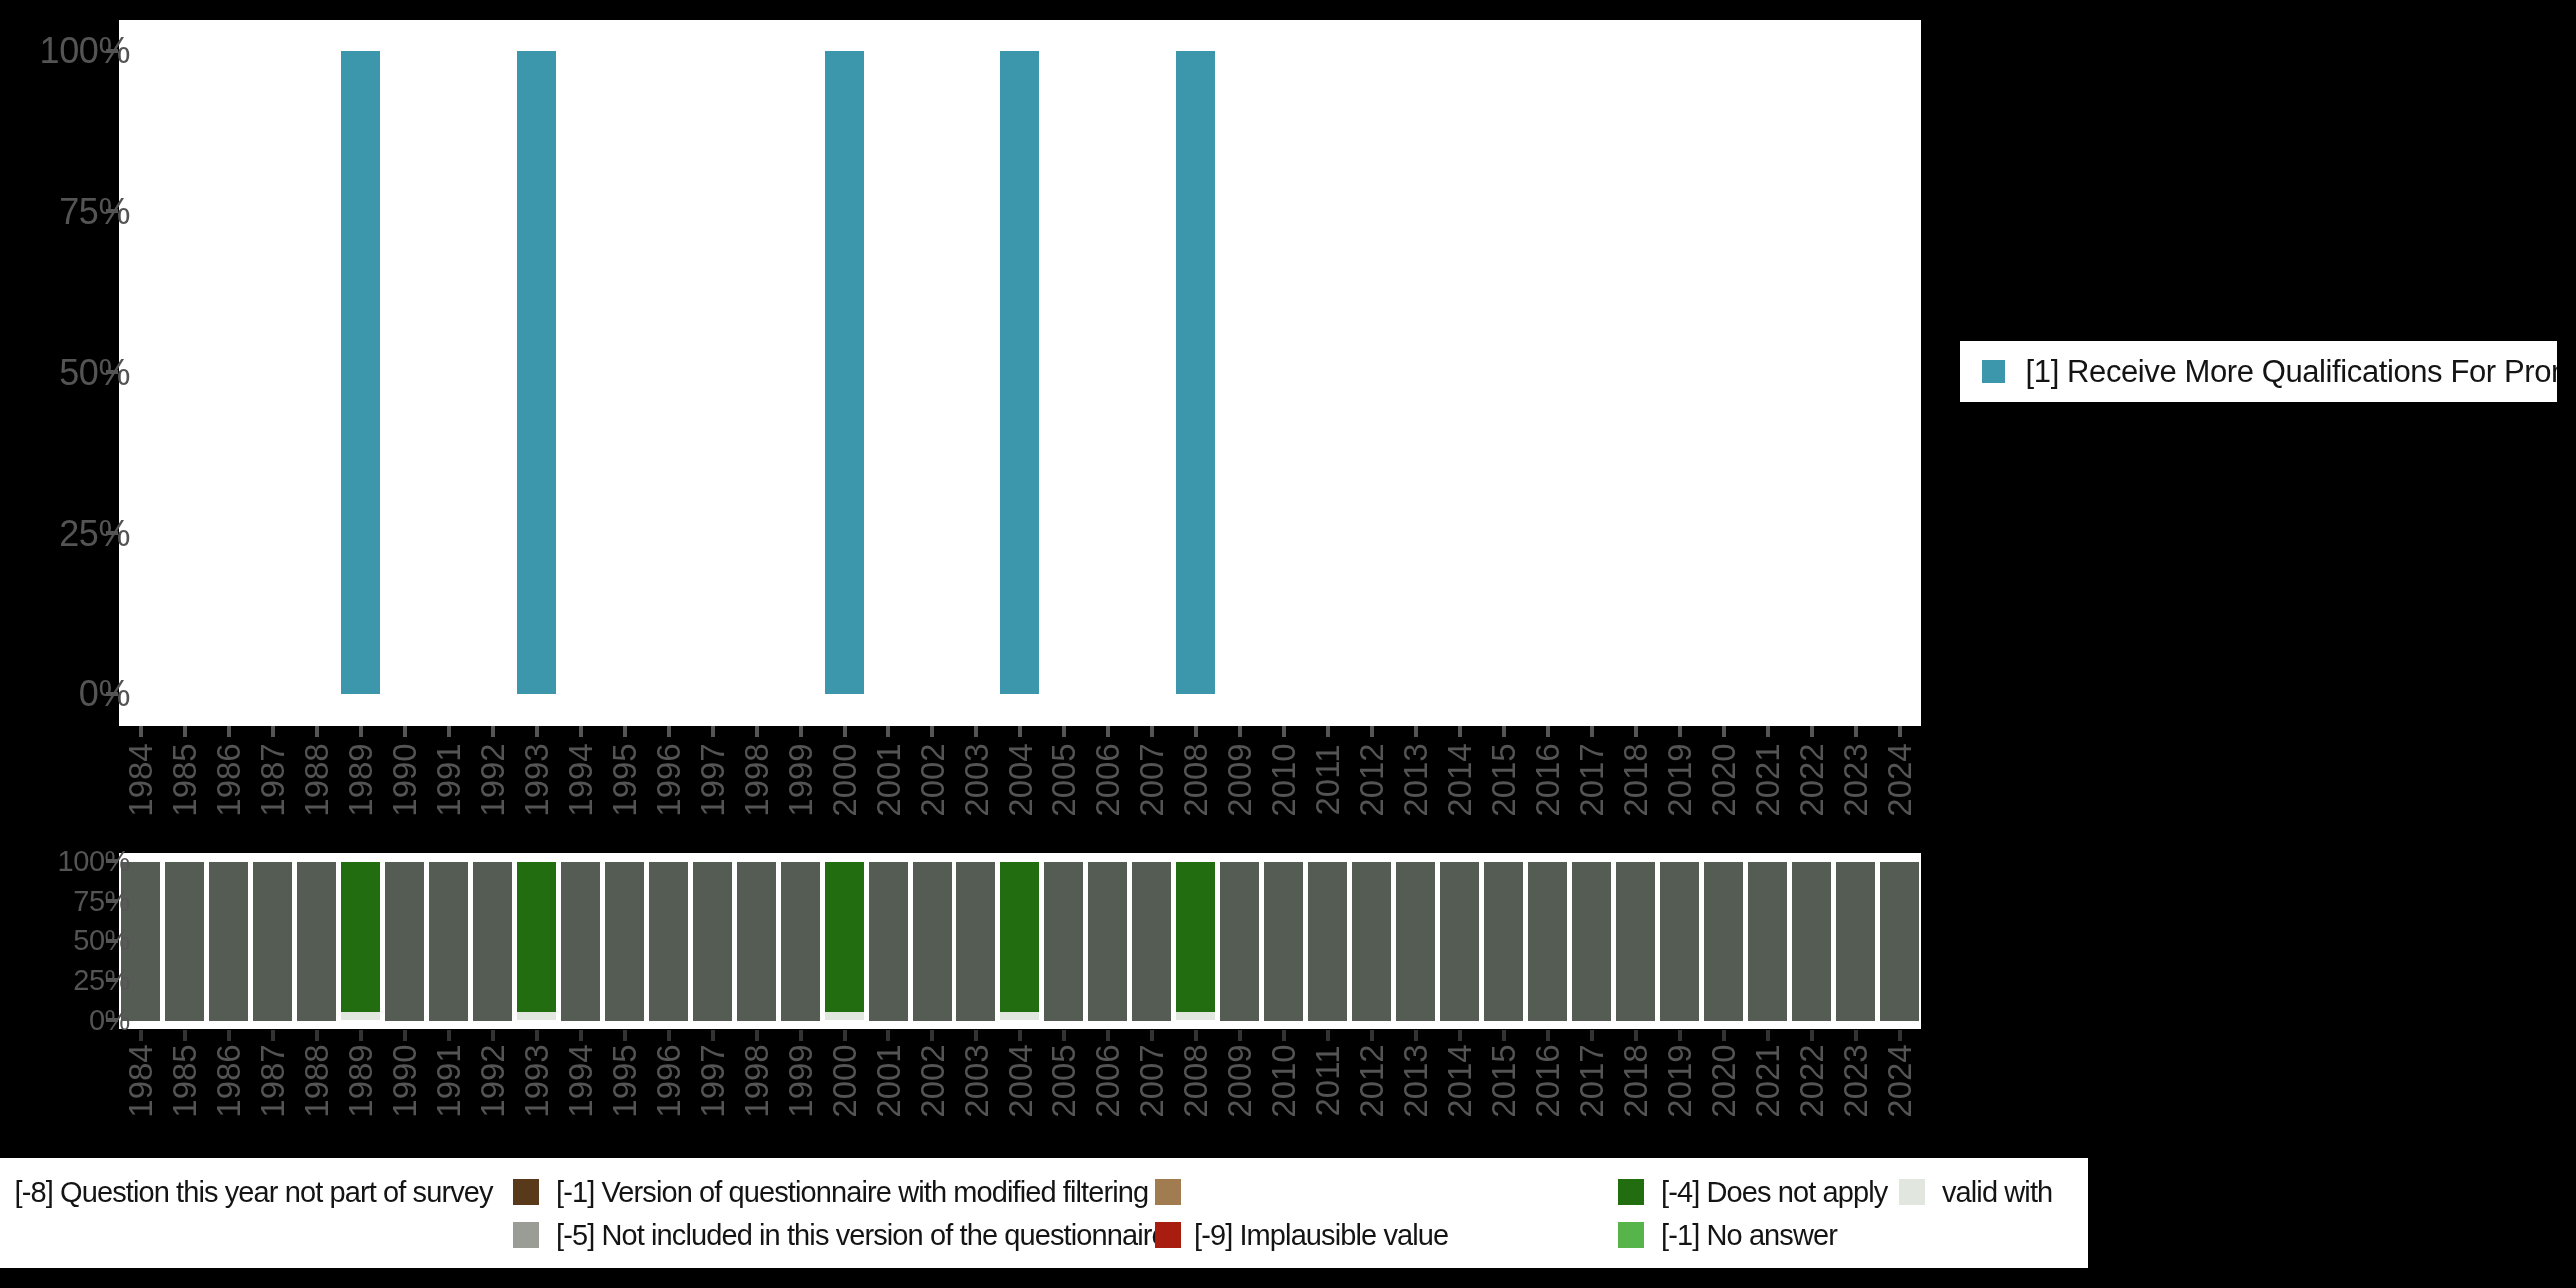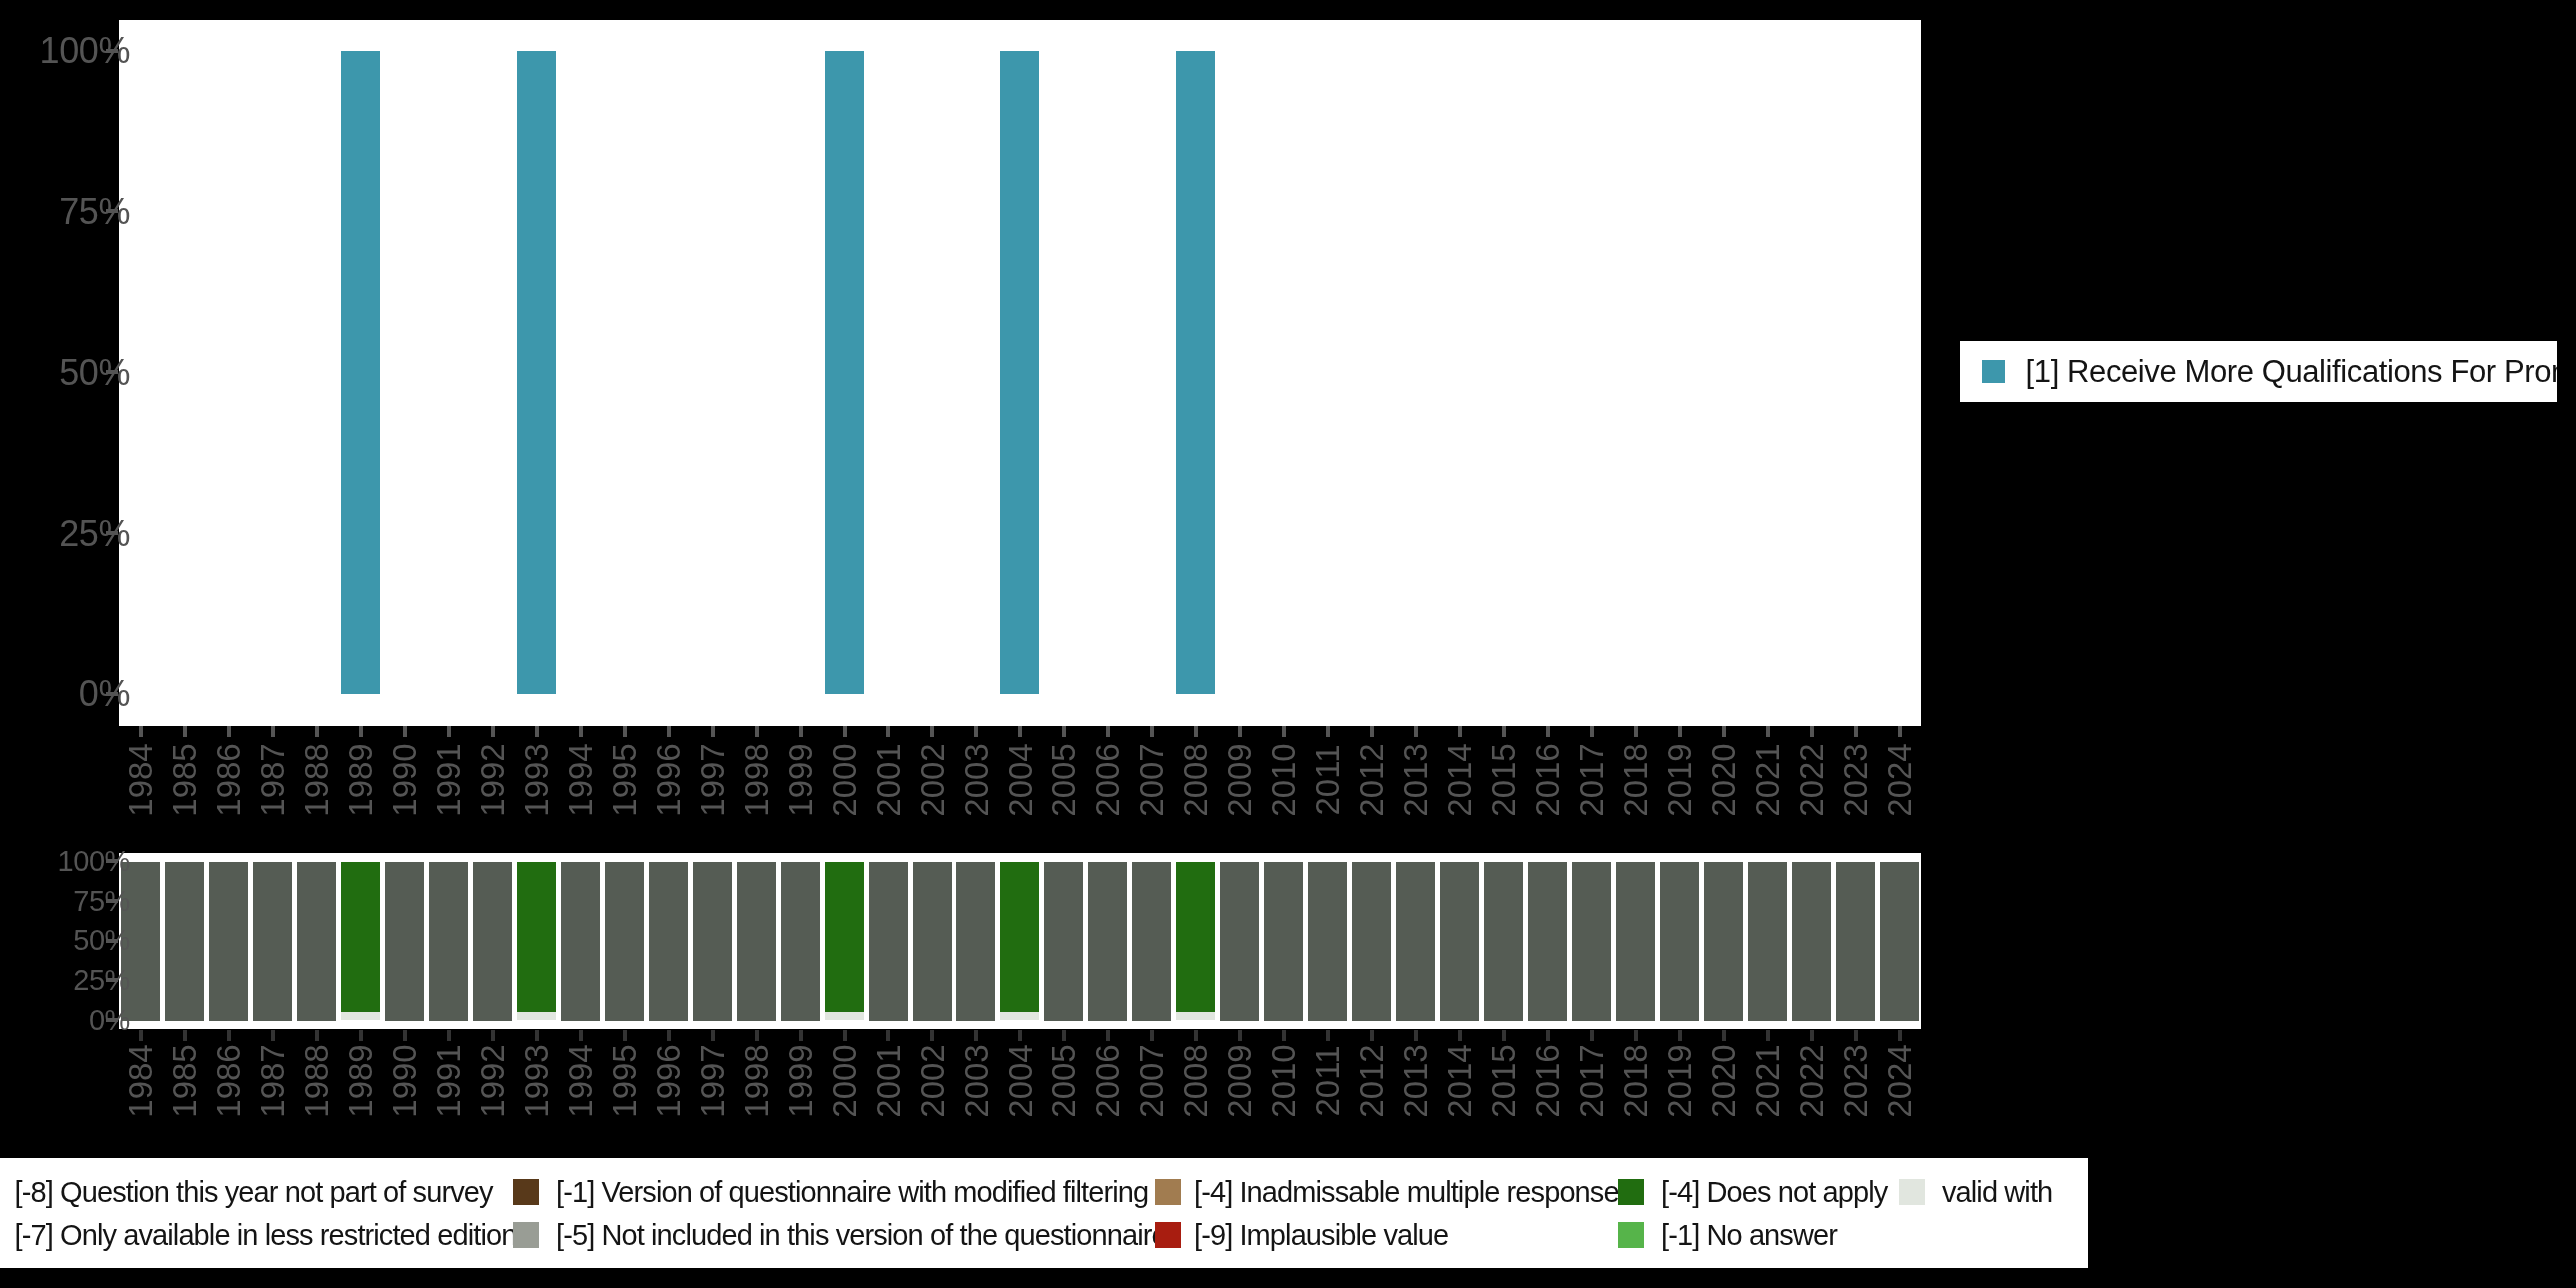--- a/index.html
+++ b/index.html
@@ -277,26 +277,24 @@
 <div class="rlegend">
   <div class="sq" style="background: rgb(61, 151, 172);"></div>
   <div class="lab">[1] Receive More Qualifications For Promotion</div>
 </div>
 
 <div class="blegend" id="blegend">
     <div class="item-label" style="left: 14.6px; top: 14.6px;">[-8] Question this year not part of survey</div>
     <div class="sw" style="left: 513px; top: 20.6px; background: rgb(88, 57, 26);"></div>
     <div class="item-label" style="left: 556px; top: 14.6px;">[-1] Version of questionnaire with modified filtering</div>
     <div class="sw" style="left: 1155px; top: 20.6px; background: rgb(161, 124, 80);"></div>
-    <div class="item-label" style="left: 1194px; top: 14.6px;">[-4] Inadmissable multiple response</div>
     <div class="sw" style="left: 1618px; top: 20.6px; background: rgb(33, 109, 16);"></div>
     <div class="item-label" style="left: 1661px; top: 14.6px;">[-4] Does not apply</div>
     <div class="sw" style="left: 1899px; top: 20.6px; background: rgb(225, 230, 223);"></div>
     <div class="item-label" style="left: 1942px; top: 14.6px;">valid with</div>
-    <div class="item-label" style="left: 14.6px; top: 58px;">[-7] Only available in less restricted edition</div>
     <div class="sw" style="left: 513px; top: 64px; background: rgb(153, 157, 149);"></div>
     <div class="item-label" style="left: 556px; top: 58px;">[-5] Not included in this version of the questionnaire</div>
     <div class="sw" style="left: 1155px; top: 64px; background: rgb(168, 29, 16);"></div>
     <div class="item-label" style="left: 1194px; top: 58px;">[-9] Implausible value</div>
     <div class="sw" style="left: 1618px; top: 64px; background: rgb(86, 180, 74);"></div>
     <div class="item-label" style="left: 1661px; top: 58px;">[-1] No answer</div>
   </div>
 
 
 </body></html>

